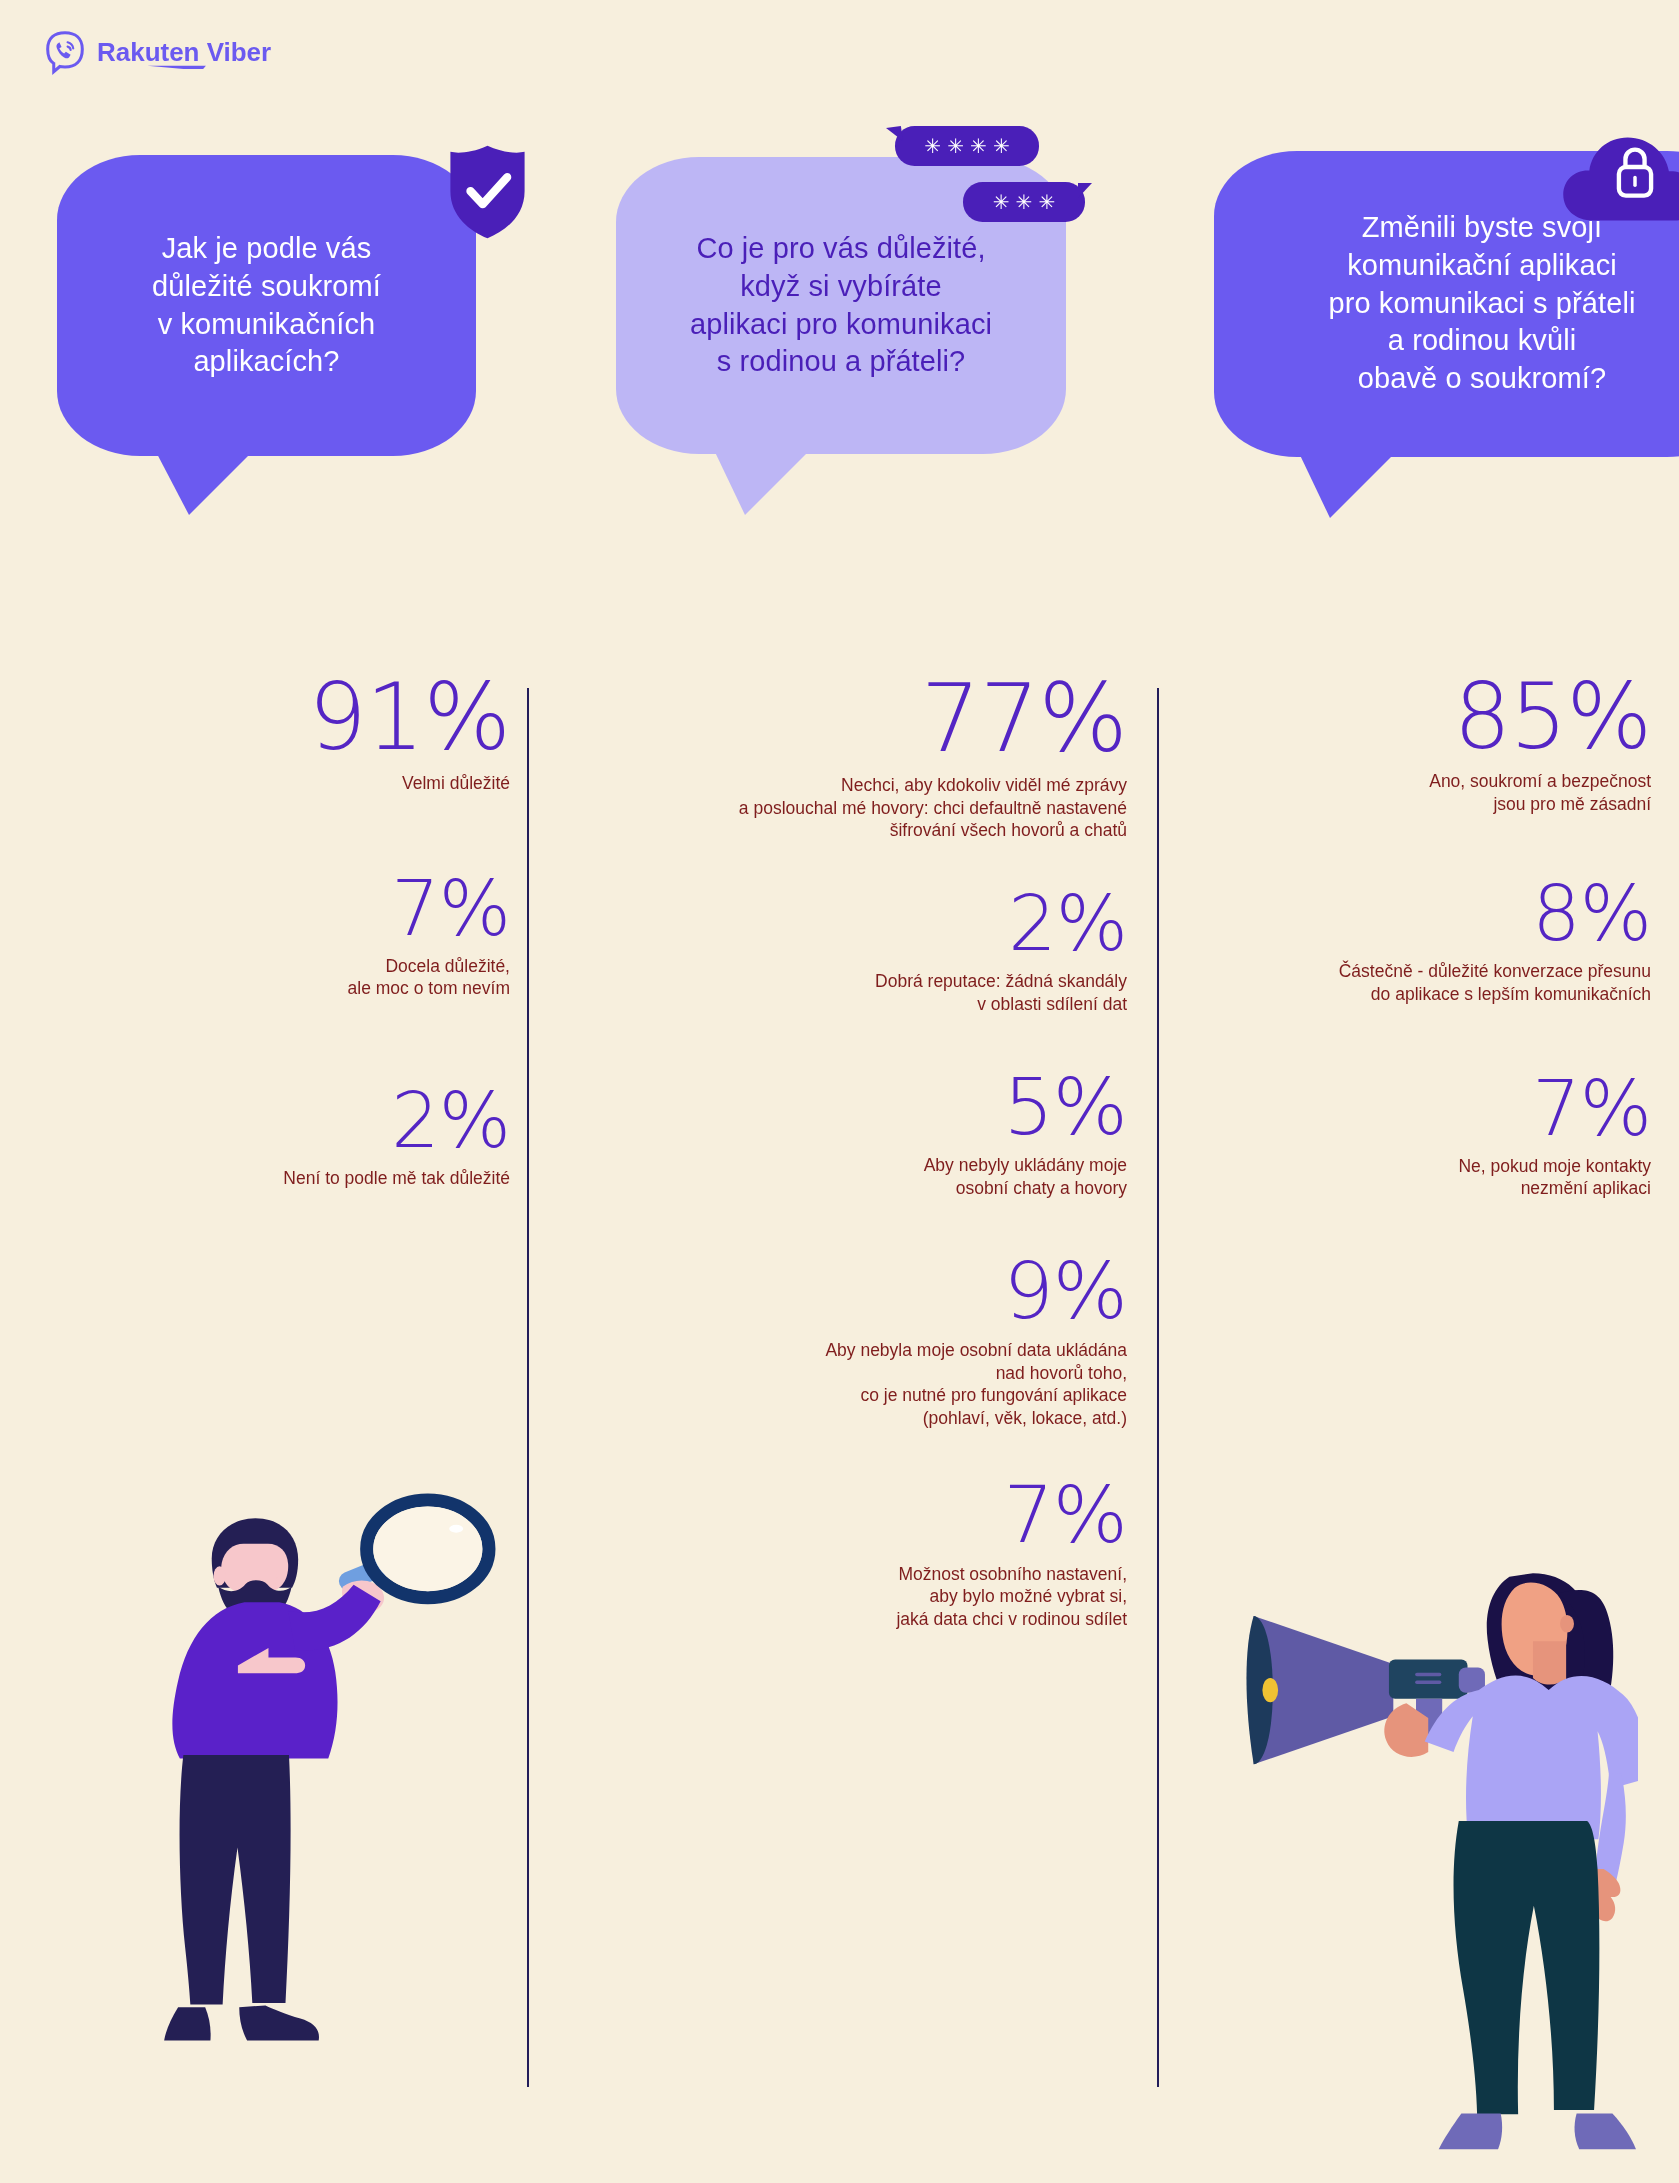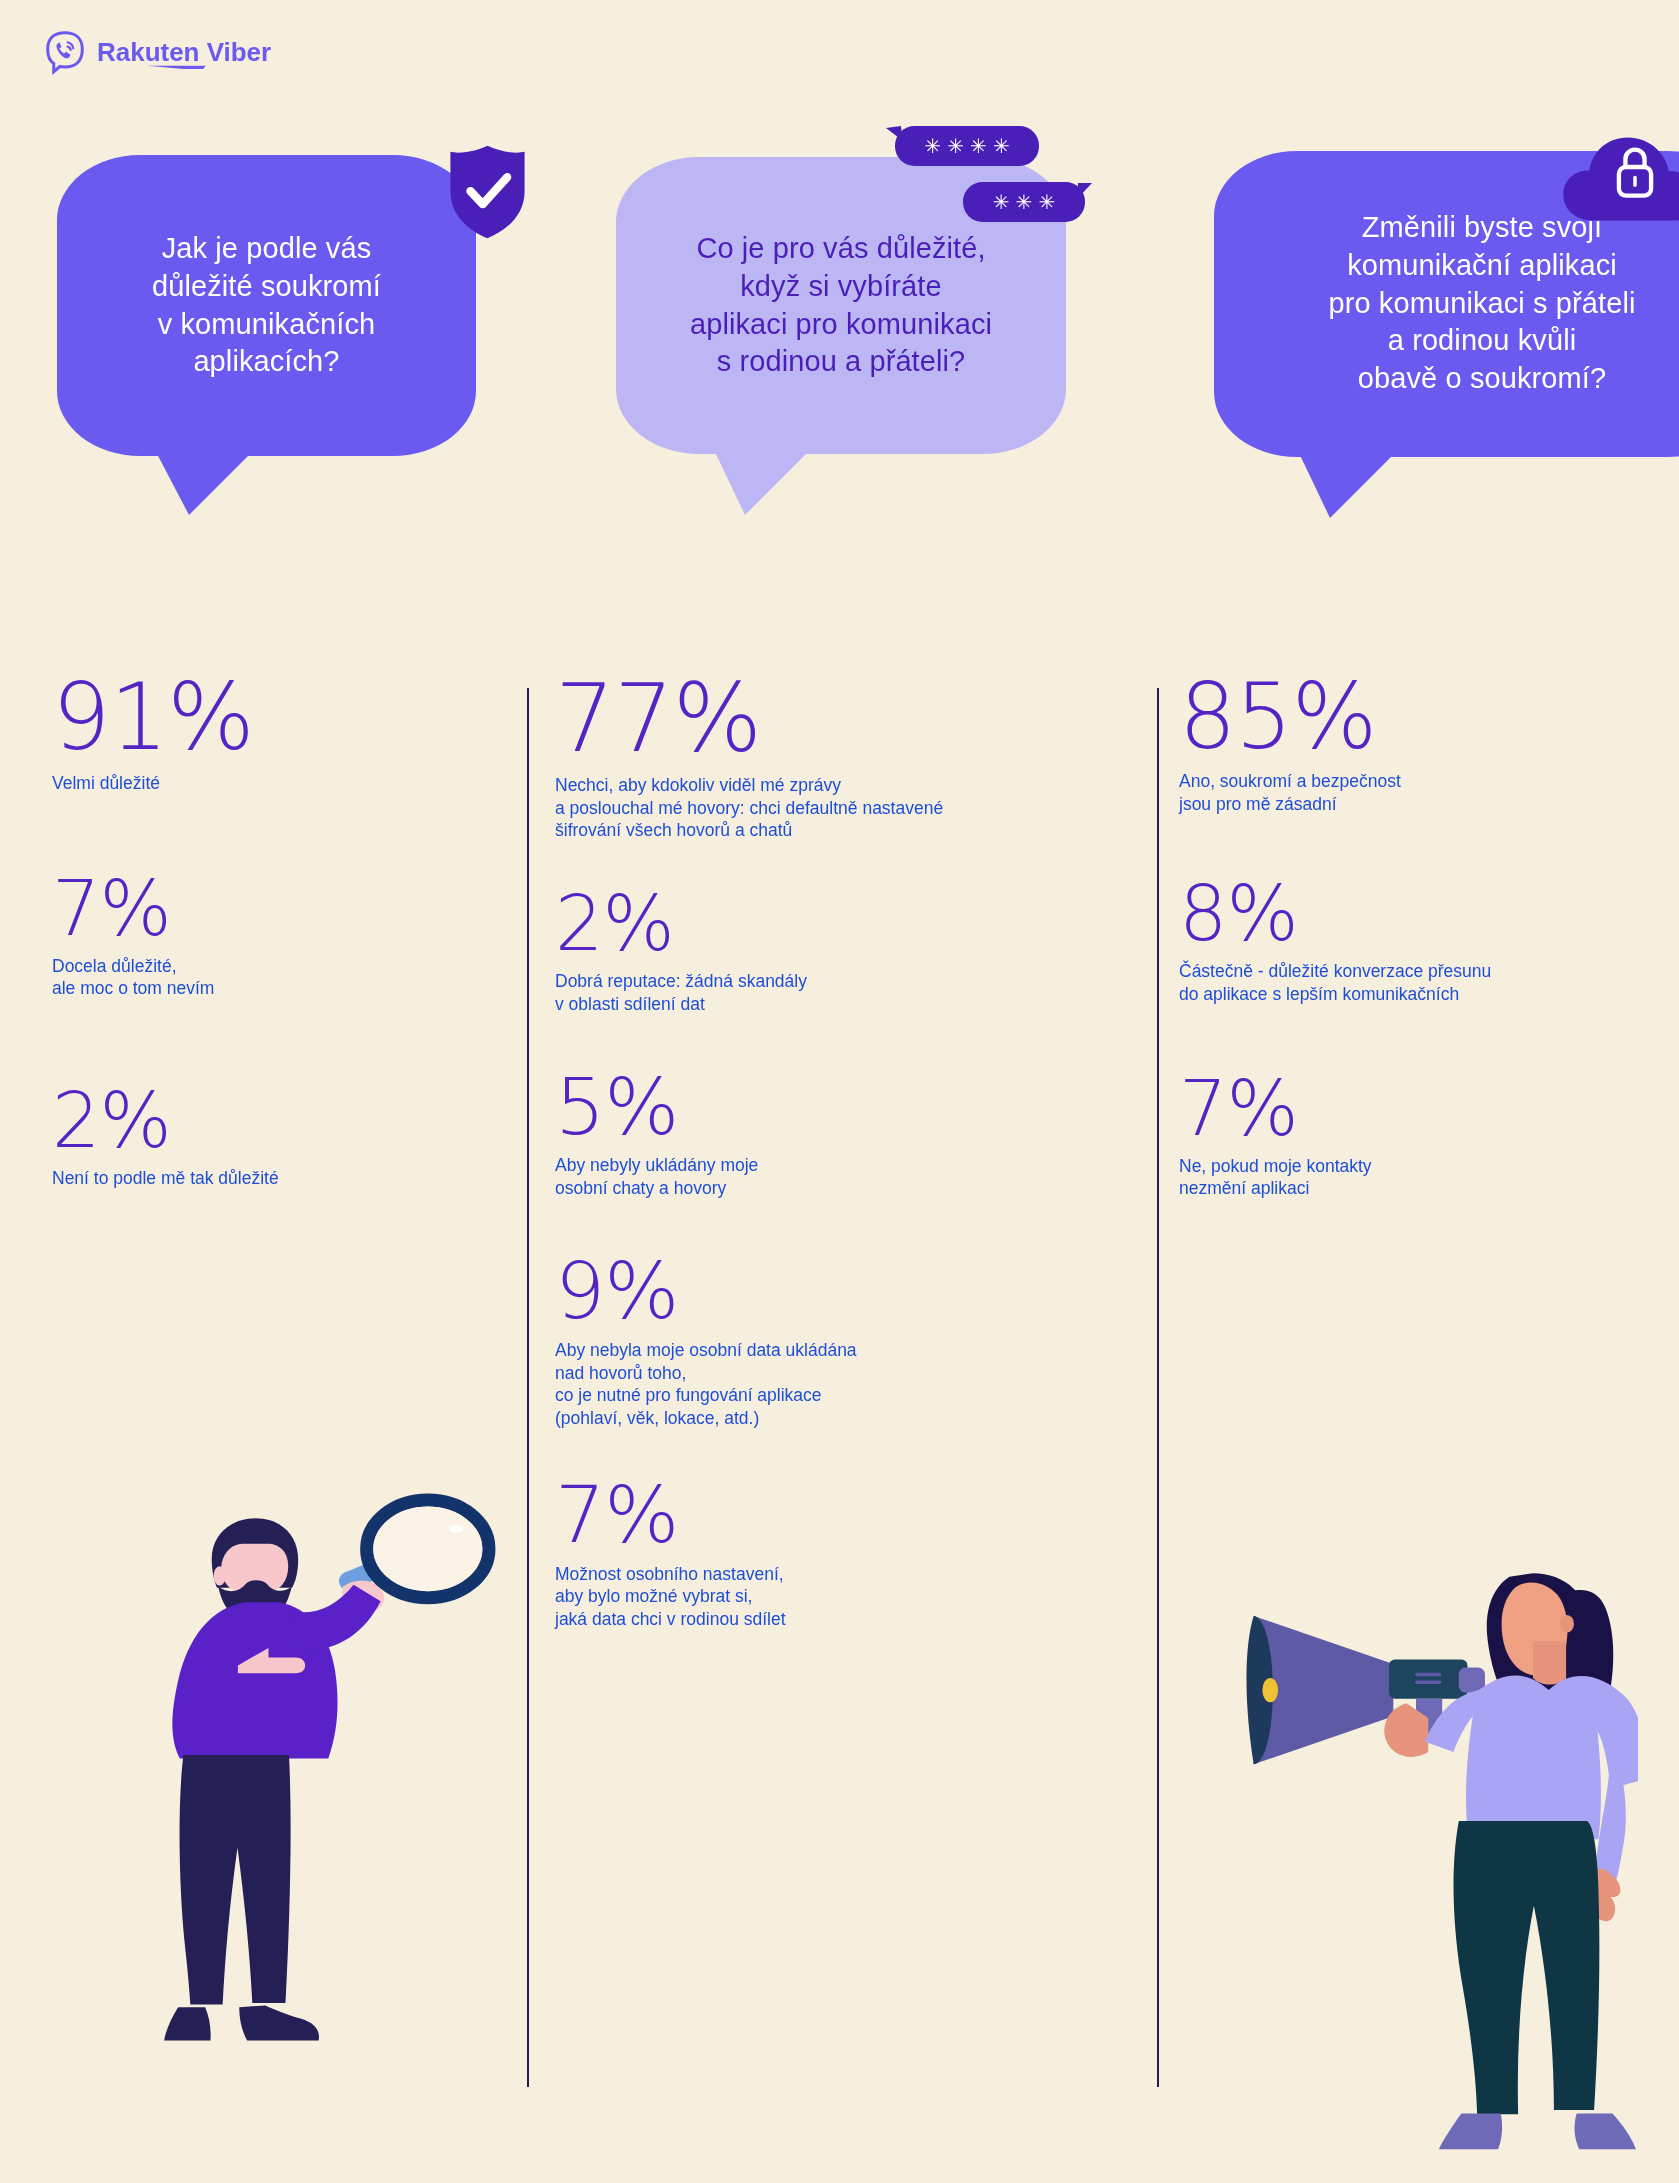--- a/index.html
+++ b/index.html
@@ -108,30 +108,30 @@
   }
   #divider-1{ left:527px; }
   #divider-2{ left:1157px; }
 
   
   .col{ position:absolute; top:672px; }
   #col-1{ left:52px;  width:458px; }
   #col-2{ left:555px; width:572px; }
   #col-3{ left:1179px; width:472px; }
 
-  .stat{ width:100%; text-align:left; }
+  .stat{ width:100%; text-align:right; }
   .stat .pct{
     color:#5425c4;
     font-weight:300;
     letter-spacing:-0.9px;
     line-height:1;
     font-family:"DejaVu Sans", sans-serif;
   }
   .stat .lbl{
-    color:#1d4ed8;
+    color:#7f1d1d;
     font-size:17.5px;
     line-height:1.30;
     white-space:pre-line;
     margin-top:7.9px;
   }
 
   
   #illu-man{ position:absolute; left:144px; top:1493px; width:393px; height:681px; }
   #illu-woman{ position:absolute; left:1201px; top:1485px; width:437px; height:707px; }
 </style>

